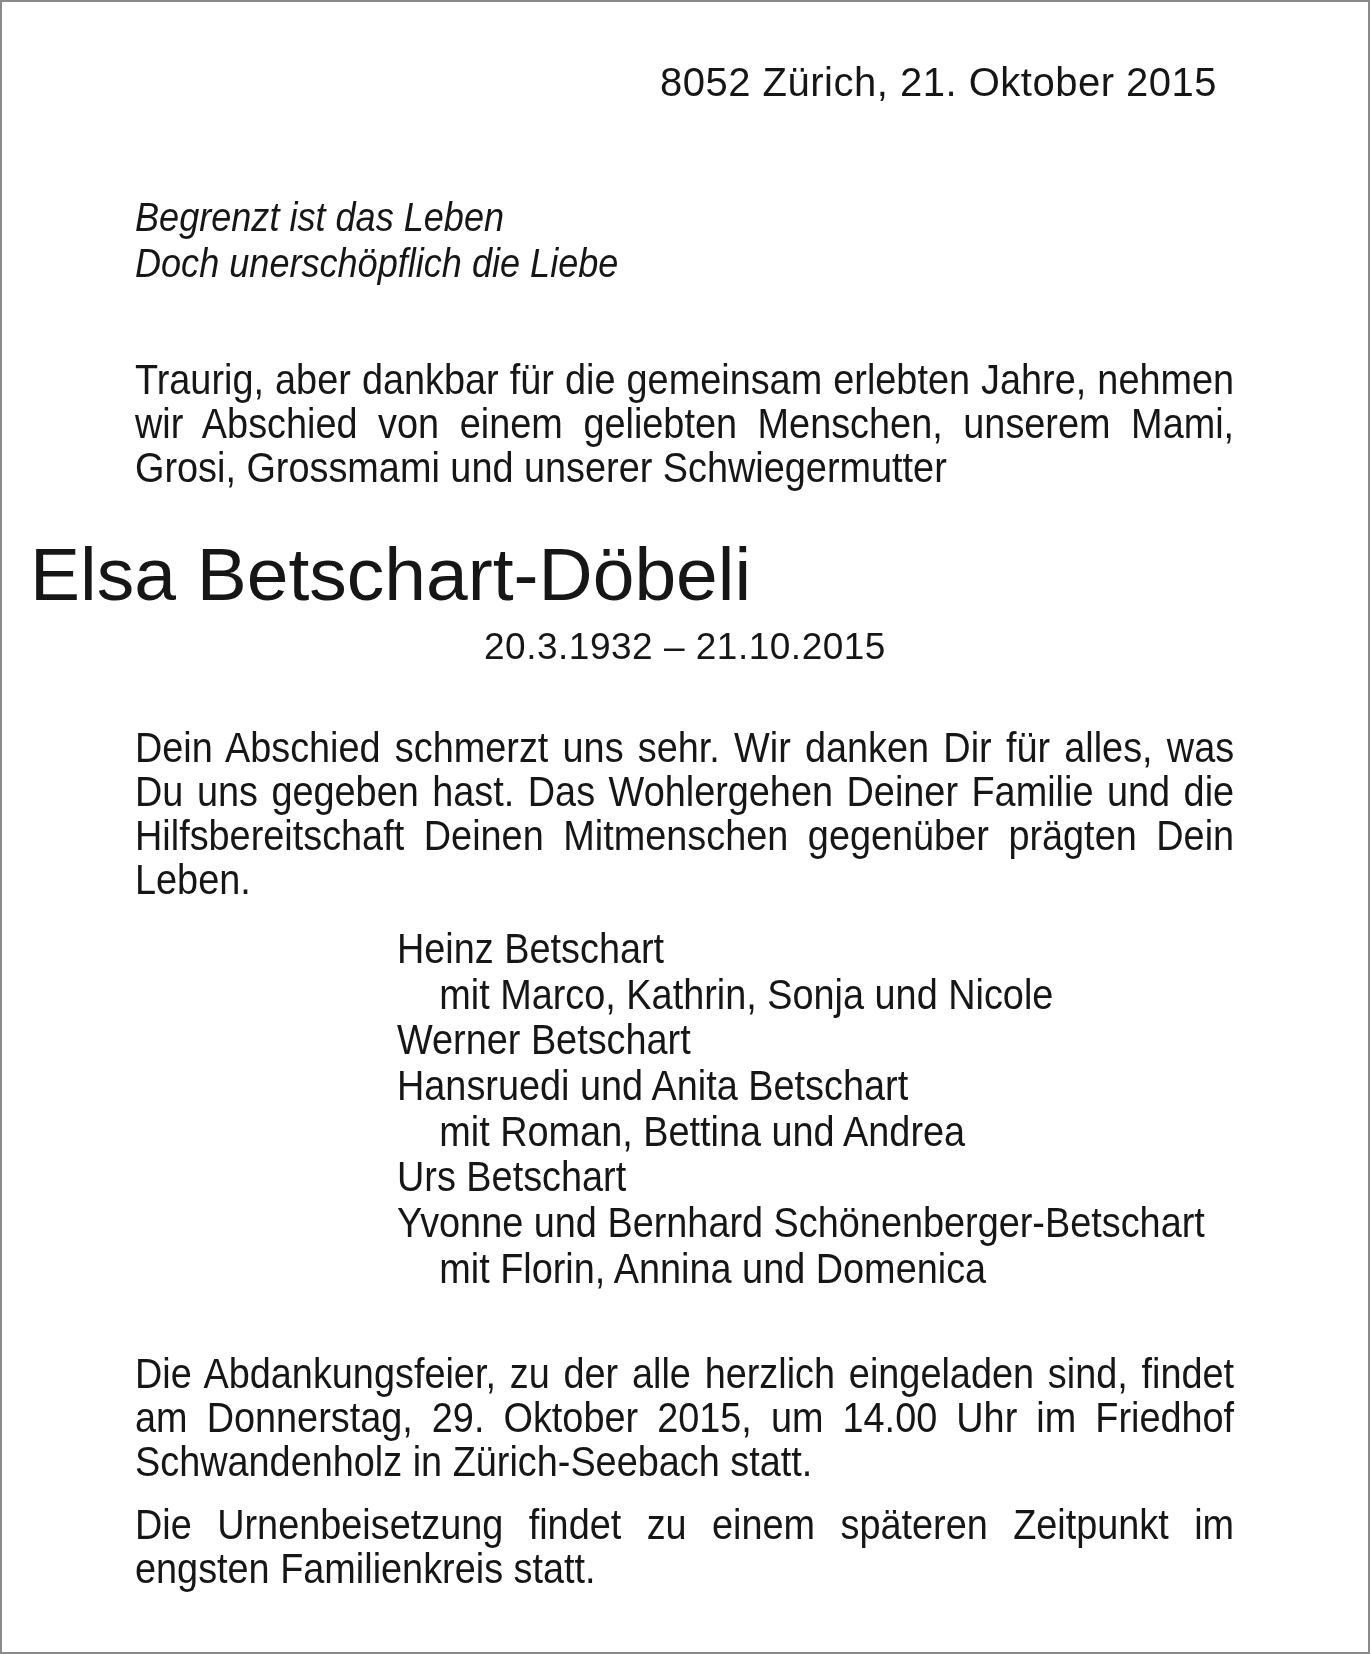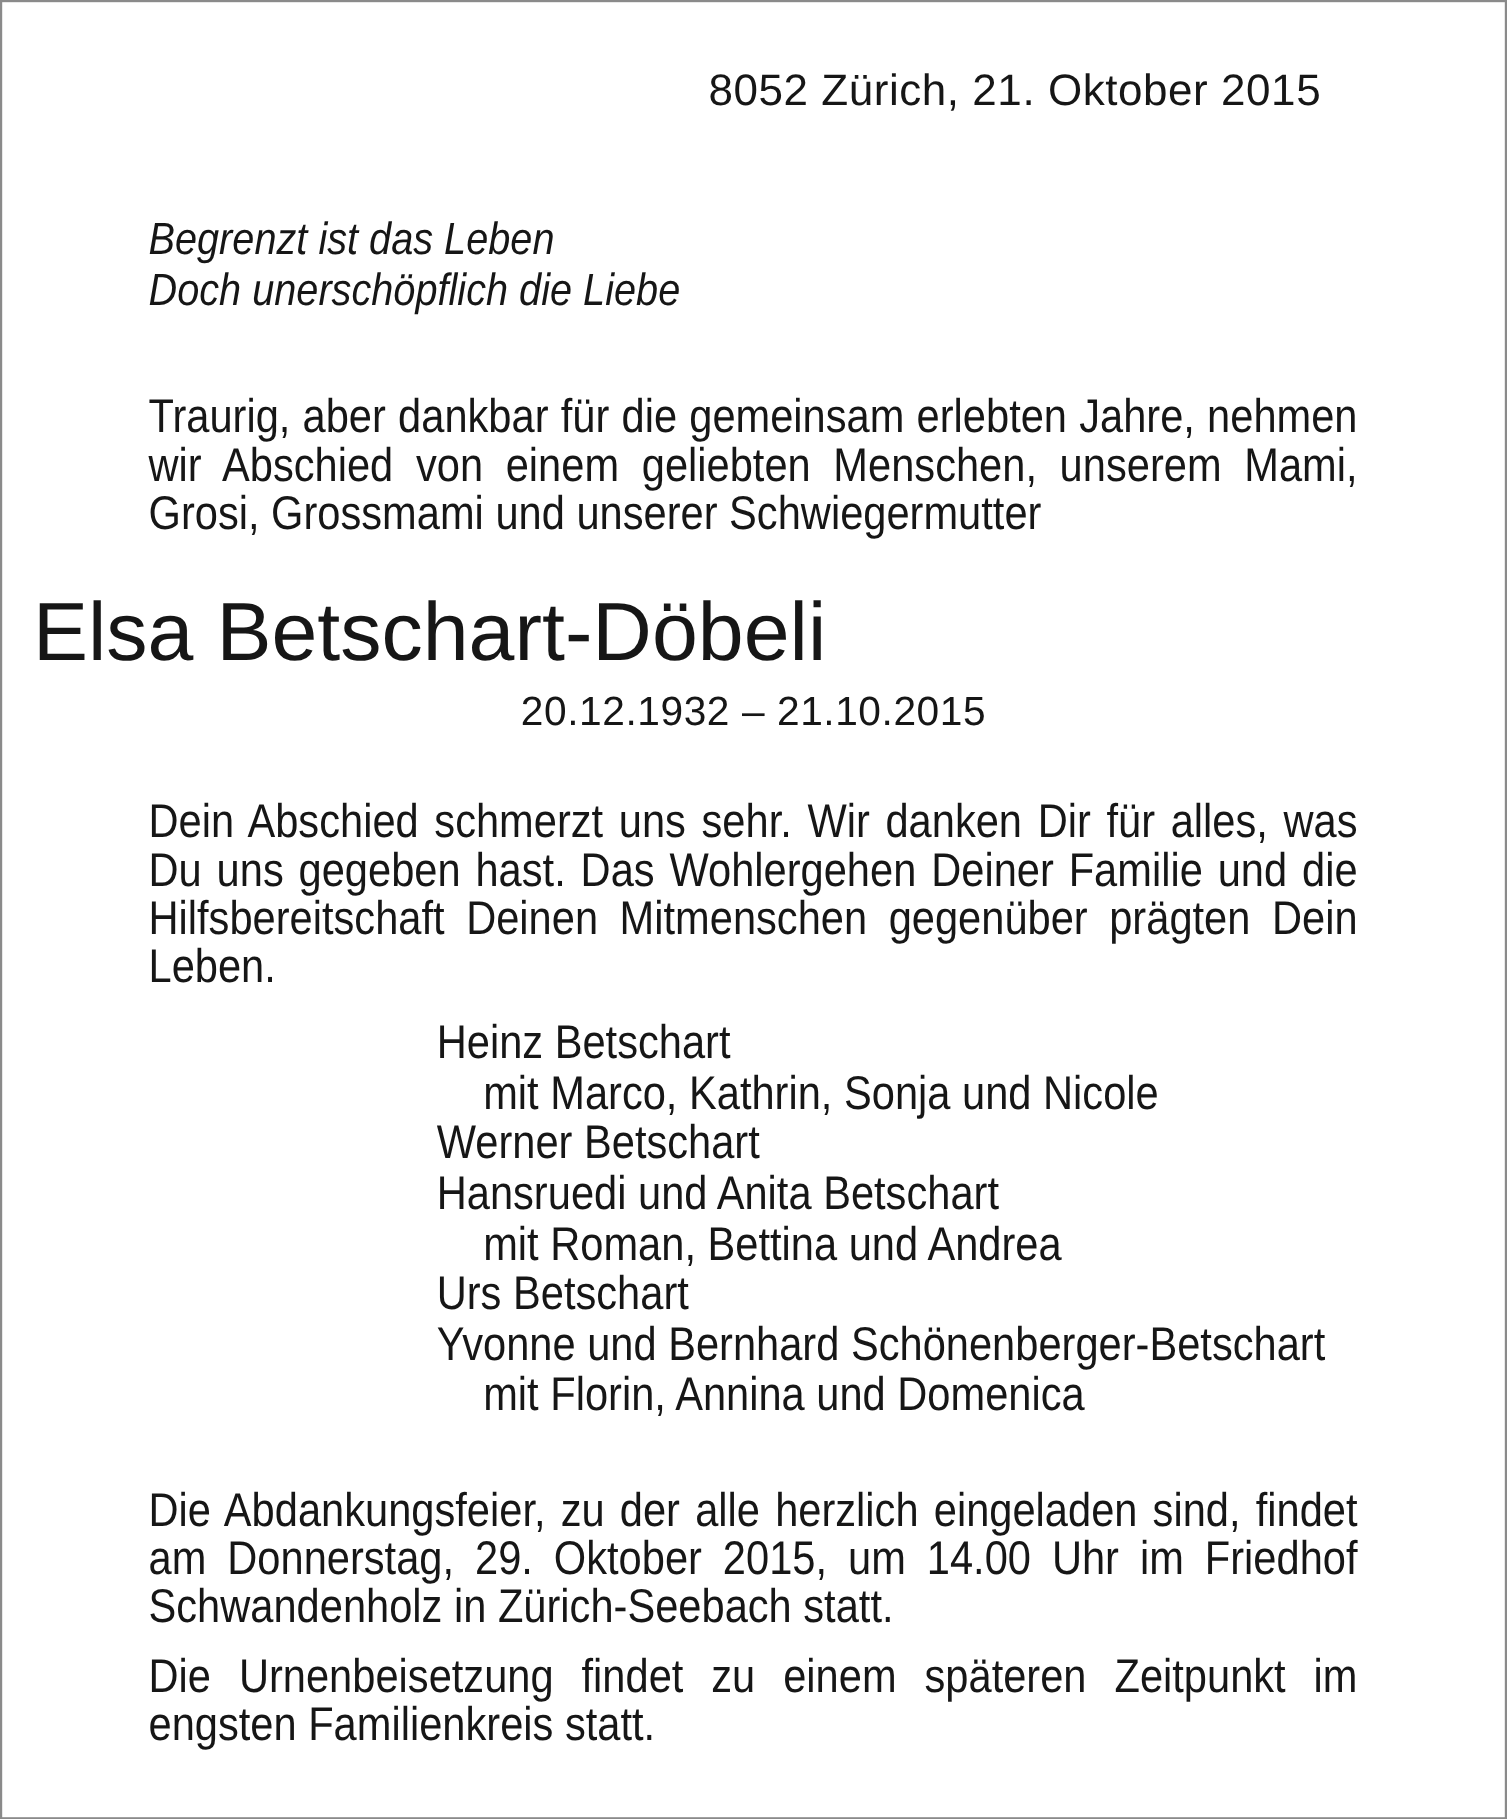--- a/index.html
+++ b/index.html
@@ -78,38 +78,38 @@
   }
   .mourners .line.indent {
     padding-left: 48px; 
   }
 </style>
 </head>
 <body>
 
 <div class="page">
 
-  <div class="block header-block" style="top: 59px; left: 642px;">
+  <div class="block header-block" style="top: 59px; left: 658px;">
       <div class="line">8052 Zürich, 21. Oktober 2015</div>
     </div>
 
   <div class="block verse cond" style="top: 192px; left: 133px;">
       <div class="line">Begrenzt ist das Leben</div>
       <div class="line">Doch unerschöpflich die Liebe</div>
     </div>
 
   <div class="block para cond" style="top: 355px; left: 133px;">
       <div class="line just">Traurig, aber dankbar für die gemeinsam erlebten Jahre, nehmen</div>
       <div class="line just">wir Abschied von einem geliebten Menschen, unserem Mami,</div>
       <div class="line">Grosi, Grossmami und unserer Schwiegermutter</div>
     </div>
 
   <div class="block title-block" style="top: 532px;">Elsa Betschart-Döbeli</div>
 
-  <div class="block dates-block" style="top: 623px;">20.12.1932 – 21.10.2015</div>
+  <div class="block dates-block" style="top: 623px;">20.3.1932 – 21.10.2015</div>
 
   <div class="block para cond" style="top: 723px; left: 133px;">
       <div class="line just">Dein Abschied schmerzt uns sehr. Wir danken Dir für alles, was</div>
       <div class="line just">Du uns gegeben hast. Das Wohlergehen Deiner Familie und die</div>
       <div class="line just">Hilfsbereitschaft Deinen Mitmenschen gegenüber prägten Dein</div>
       <div class="line">Leben.</div>
     </div>
 
   <div class="block mourners cond" style="top: 924px; left: 395px;">
       <div class="line">Heinz Betschart</div>

